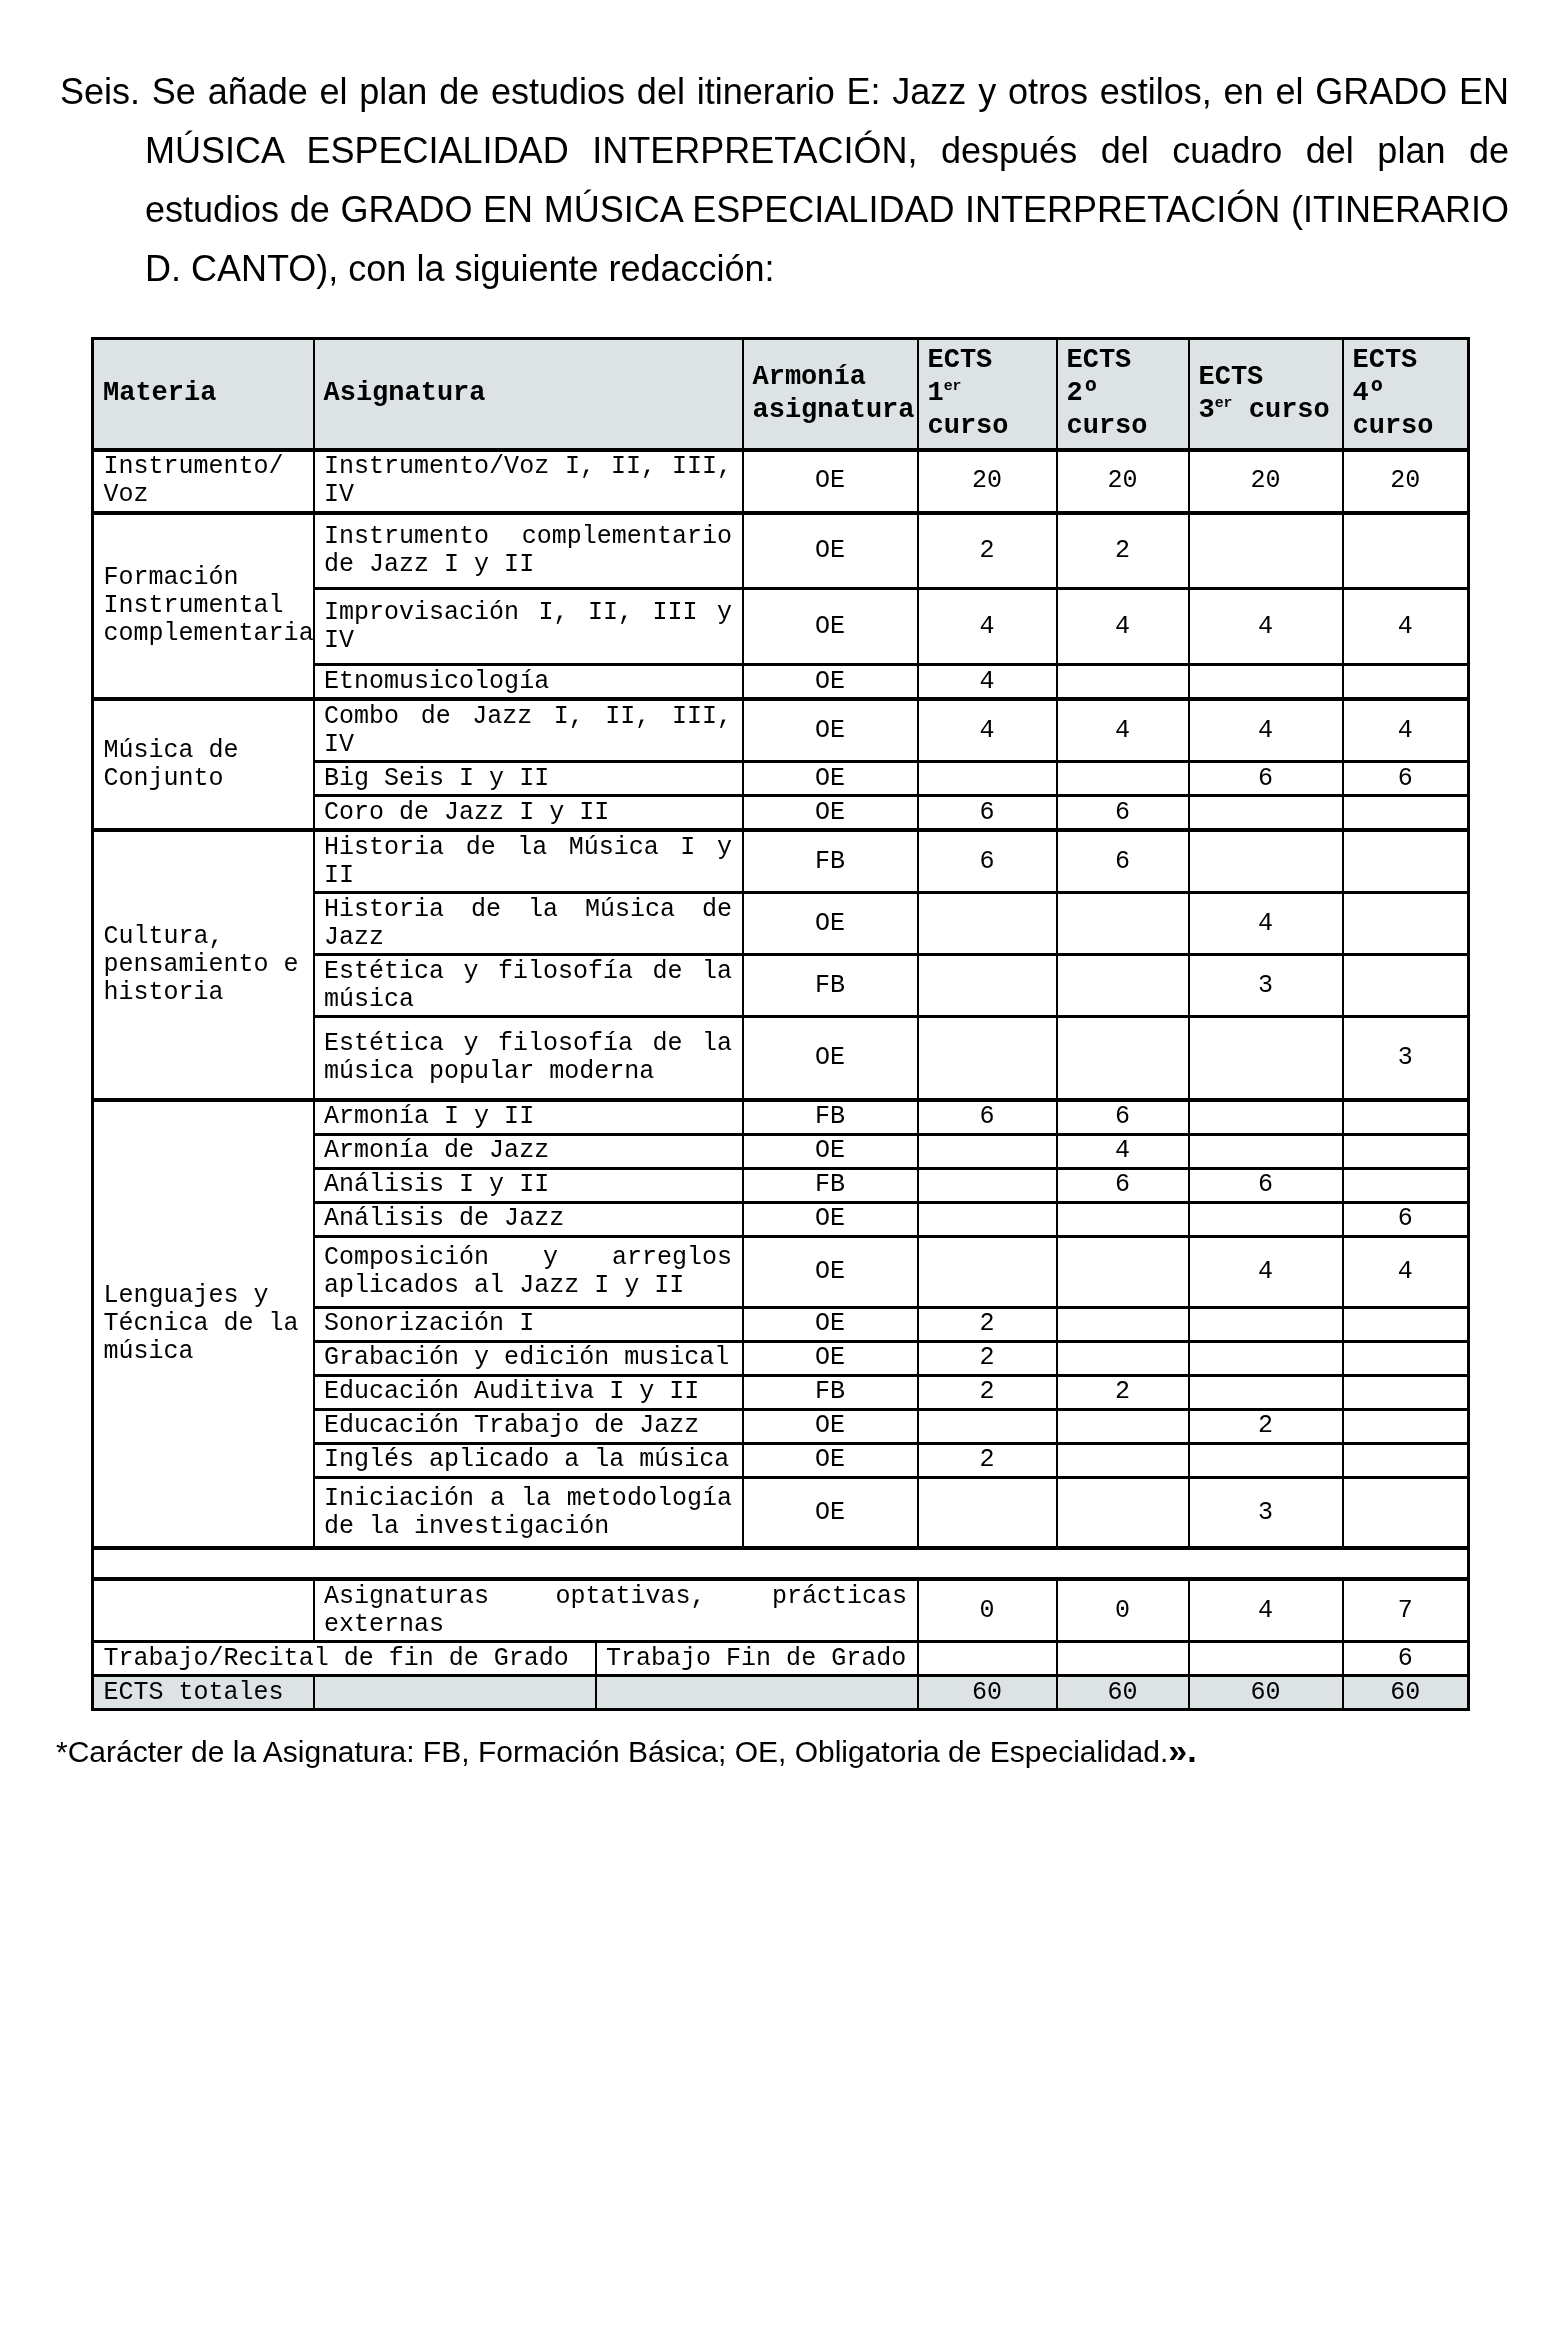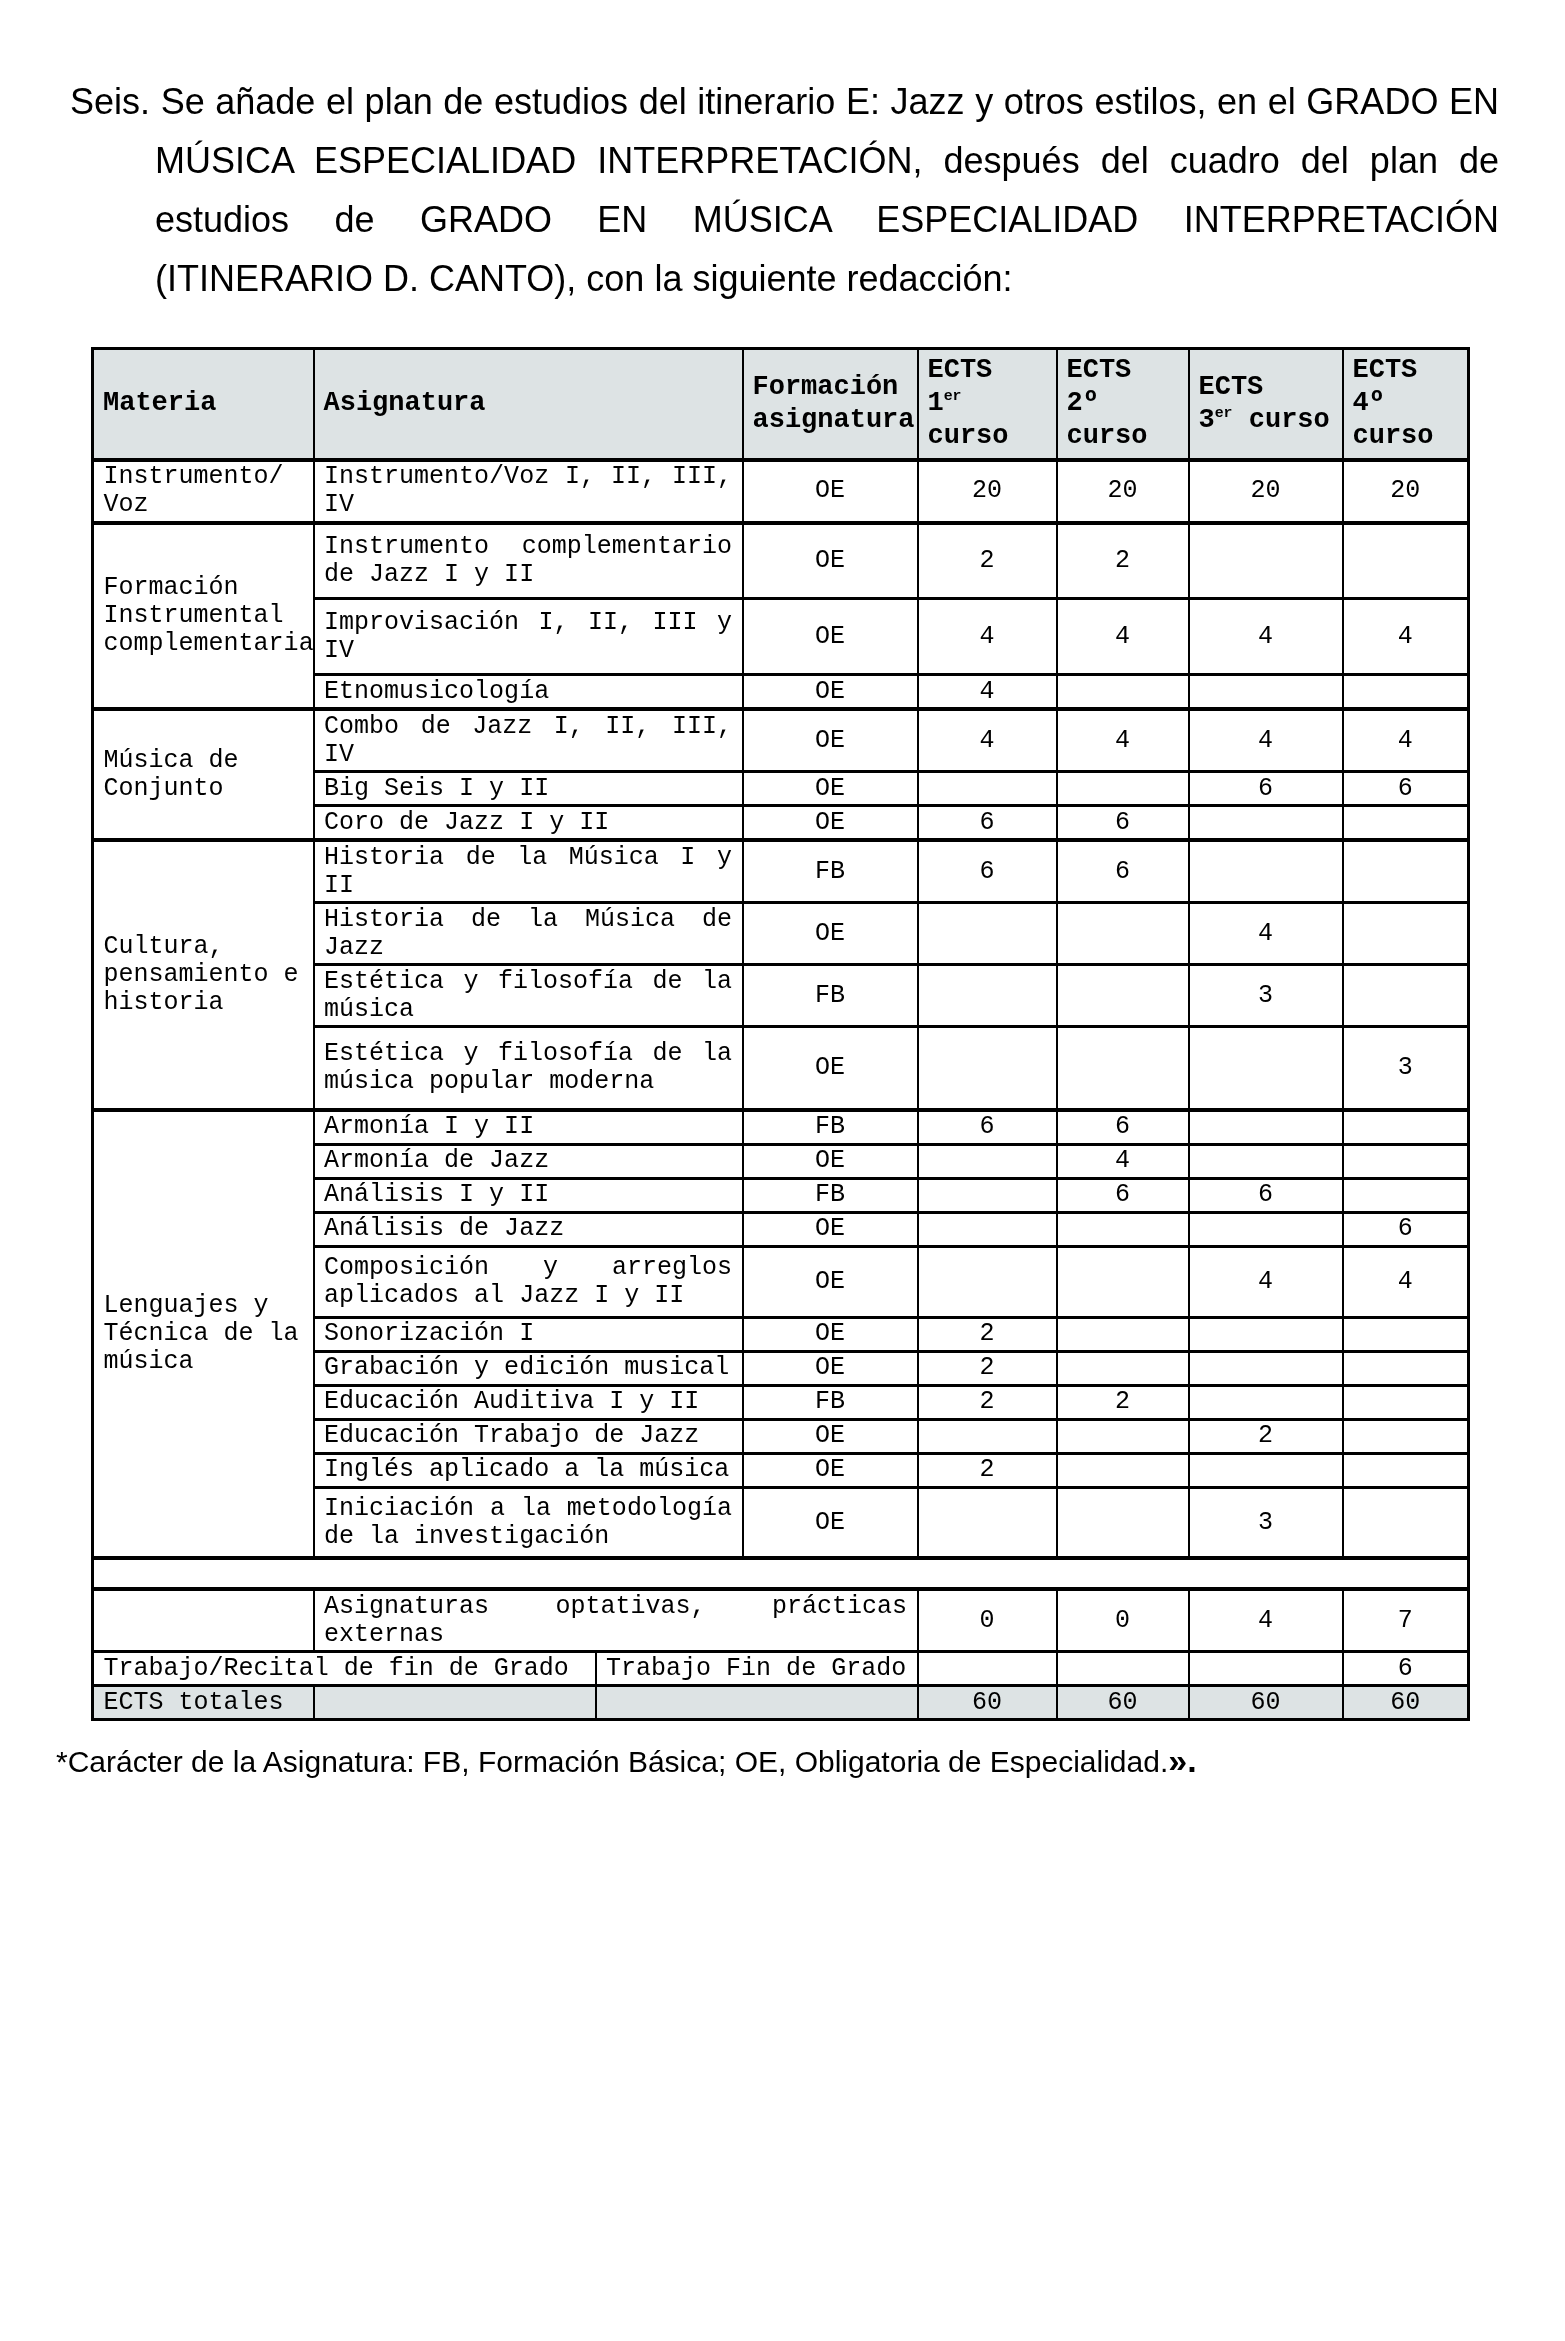--- a/index.html
+++ b/index.html
@@ -13,21 +13,21 @@
   }
   .content {
     padding: 58px 52px 0 56px;
   }
   .intro {
     font-size: 36px;
     line-height: 59px;
     text-align: justify;
     padding-left: 85px;
     text-indent: -85px;
-    margin: 14px;
+    margin: 4px;
   }
   .quote-heading {
     font-size: 36px;
     line-height: 59px;
     font-weight: bold;
     text-align: justify;
     margin: 43px 0 0 111px;
   }
   table.curriculum {
     border-collapse: collapse;
@@ -98,21 +98,21 @@
         <col style="width:175px">
       <col style="width:139px">
         <col style="width:132px">
         <col style="width:154px">
         <col style="width:126px">
     </colgroup>
     <thead>
       <tr>
         <th><span>Materia</span></th>
         <th colspan="2"><span>Asignatura</span></th>
-        <th><span>Formación</span><br><span>asignatura*</span></th>
+        <th><span>Armonía</span><br><span>asignatura*</span></th>
         <th><span>ECTS</span><br><span>1</span><sup>er</sup><span> curso</span></th>
         <th><span>ECTS 2º</span><br><span>curso</span></th>
         <th><span>ECTS</span><br><span>3</span><sup>er</sup><span> curso</span></th>
         <th><span>ECTS 4º</span><br><span>curso</span></th>
       </tr>
     </thead>
     <tbody>
         <tr>
           <td class="materia" colspan="1" rowspan="1">Instrumento/ Voz</td>
           <td class="asig" colspan="2">Instrumento/Voz I, II, III, IV</td>

